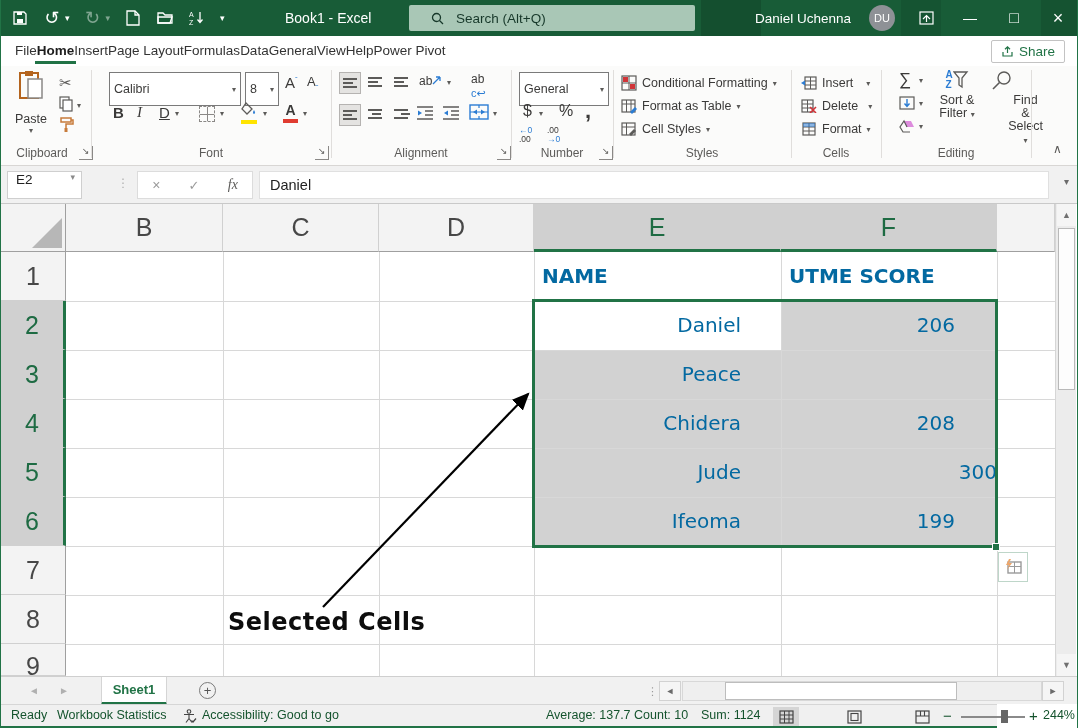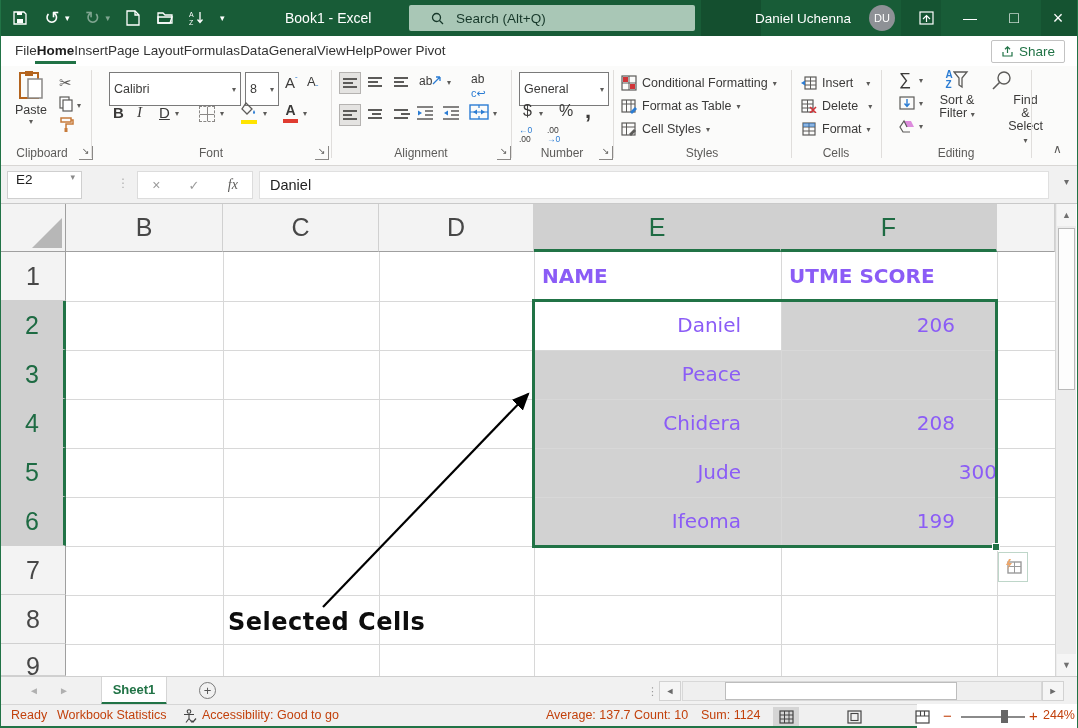--- a/index.html
+++ b/index.html
@@ -57,42 +57,42 @@
   
   .sheet { position:absolute; left:0; top:204px; width:1078px; height:472px; background:#fff; }
   .chdr { position:absolute; top:0; height:48px; background:#f3f3f3; border-bottom:1px solid #9f9f9f; border-right:1px solid #d0d0d0; text-align:center; line-height:46px; font-size:25px; color:#474747; }
   .chdr.sel { background:#d0d0d0; color:#1e6b43; border-bottom:3px solid #217346; }
   .rhdr { position:absolute; left:0; width:65px; background:#f3f3f3; border-right:1px solid #9f9f9f; border-bottom:1px solid #d0d0d0; text-align:center; font-size:25px; color:#474747; display:flex; align-items:center; justify-content:center; }
   .rhdr.sel { background:#d0d0d0; color:#1e6b43; border-right:3px solid #217346; }
   .corner { position:absolute; left:0; top:0; width:65px; height:48px; background:#f3f3f3; border-right:1px solid #9f9f9f; border-bottom:1px solid #9f9f9f; }
   .corner::after { content:""; position:absolute; right:3px; bottom:3px; border-left:30px solid transparent; border-bottom:30px solid #b7b7b7; }
   .vline { position:absolute; top:48px; width:1px; height:424px; background:#d8d8d8; }
   .hline { position:absolute; left:65px; width:989px; height:1px; background:#d8d8d8; }
-  .cellt { position:absolute; height:49px; line-height:49px; font-family:"DejaVu Sans","Liberation Sans",sans-serif; font-size:20px; color:#8b5cf6; }
+  .cellt { position:absolute; height:49px; line-height:49px; font-family:"DejaVu Sans","Liberation Sans",sans-serif; font-size:20px; color:#0369a1; }
   .selbg { position:absolute; left:533px; top:97px; width:463px; height:245px; background:#d2d2d2; }
   .activecell { position:absolute; left:533px; top:97px; width:247px; height:49px; background:#fff; }
   .selborder { position:absolute; left:531px; top:95px; width:466px; height:249px; border:3px solid #217346; }
   .fillhandle { position:absolute; left:991px; top:339px; width:8px; height:8px; background:#217346; border:1px solid #fff; }
   .vscroll { position:absolute; left:1054px; top:0; width:21px; height:472px; background:#ececec; border-left:1px solid #d6d6d6; }
   .vscroll .btn { position:absolute; left:1px; width:19px; height:22px; background:#f5f5f5; color:#707070; font-size:9px; display:flex; align-items:center; justify-content:center; }
   .vscroll .thumb { position:absolute; left:2px; top:24px; width:17px; height:162px; background:#fdfdfd; border:1px solid #b9b9b9; }
   .qabadge { position:absolute; left:997px; top:348px; width:30px; height:30px; background:#fff; border:1px solid #bed6c9; display:flex; align-items:center; justify-content:center; }
   .annotext { position:absolute; left:227px; top:404px; font-family:"DejaVu Sans","Liberation Sans",sans-serif; font-weight:800; font-size:24px; color:#0d0d0d; letter-spacing:.5px; }
 
   
   .tabbar { position:absolute; left:0; top:676px; width:1078px; height:28px; background:#f1f1f1; border-top:1px solid #cfcfcf; }
   .tabnav { position:absolute; top:0; height:28px; line-height:28px; font-size:10px; color:#b0b0b0; }
   .sheettab { position:absolute; left:100px; top:0; width:66px; height:28px; background:#fff; border-left:1px solid #d5d5d5; border-right:1px solid #d5d5d5; border-bottom:3px solid #217346; color:#217346; font-weight:700; font-size:13px; text-align:center; line-height:25px; }
   .addsheet { position:absolute; left:198px; top:5px; width:17px; height:17px; border:1px solid #7a7a7a; border-radius:50%; color:#555; font-size:13px; line-height:15px; text-align:center; }
   .hscroll-btn { position:absolute; top:4px; width:22px; height:20px; background:#f5f5f5; border:1px solid #d2d2d2; color:#6b6b6b; font-size:9px; text-align:center; line-height:18px; }
   .hscroll-track { position:absolute; left:681px; top:4px; width:360px; height:20px; background:#efefef; border:1px solid #d8d8d8; }
   .hscroll-thumb { position:absolute; left:42px; top:0; width:232px; height:18px; background:#fff; border:1px solid #bdbdbd; }
 
   
-  .statusbar { position:absolute; left:0; top:704px; width:916px; height:24px; background:#f0f0f0; border-top:1px solid #d6d6d6; border-bottom:2px solid #217346; font-size:12.5px; color:#c2410c;text-align:center; }
+  .statusbar { position:absolute; left:0; top:704px; width:996px; height:24px; background:#f0f0f0; border-top:1px solid #d6d6d6; border-bottom:2px solid #217346; font-size:12.5px; color:#14532d;text-align:center; }
   .sb { position:absolute; top:0; height:22px; line-height:21px; white-space:nowrap; }
   .viewic { position:absolute; top:2px; width:26px; height:19px; display:flex; align-items:center; justify-content:center; }
   .viewic.on { background:#d5d5d5; }
   .zoomtrack { position:absolute; left:960px; top:11px; width:64px; height:2px; background:#8a8a8a; }
   .zoomthumb { position:absolute; left:1000px; top:5px; width:7px; height:13px; background:#666; }
 </style>
 </head>
 <body>
 
 <div class="window">
@@ -179,21 +179,21 @@
   </div>
 
   <div class="ribbon">
 
     <div class="bigbtn" style="left:8px;top:4px;width:44px;">
       <svg width="26" height="30" viewBox="0 0 26 30">
           <rect x="2" y="3" width="18" height="25" fill="none" stroke="#b4641e" stroke-width="2"></rect>
           <rect x="7" y="1" width="8" height="5" fill="#b4641e"></rect>
           <rect x="10" y="9" width="14" height="19" fill="#fff" stroke="#8a8886" stroke-width="1.5"></rect>
         </svg>
-      <span style="margin-top:3px;">Paste</span>
+      <span style="margin-top:12px;">Paste</span>
       <span class="chevd">▾</span>
     </div>
     <span class="abs" style="left:58px;top:8px;font-size:15px;color:#5c5b59;">✂</span>
     <span class="abs" style="left:58px;top:30px;"><svg width="14" height="16" viewBox="0 0 14 16">
           <rect x="1" y="1" width="9" height="11" fill="#fff" stroke="#5c5b59" stroke-width="1.2"></rect>
           <rect x="4" y="4" width="9" height="11" fill="#fff" stroke="#5c5b59" stroke-width="1.2"></rect>
         </svg></span>
     <span class="abs chevd" style="left:76px;top:35px;">▾</span>
     <span class="abs" style="left:58px;top:50px;"><svg width="16" height="16" viewBox="0 0 16 16">
           <path d="M2 2h10v4H2z" fill="none" stroke="#c77b3a" stroke-width="1.5"></path>

